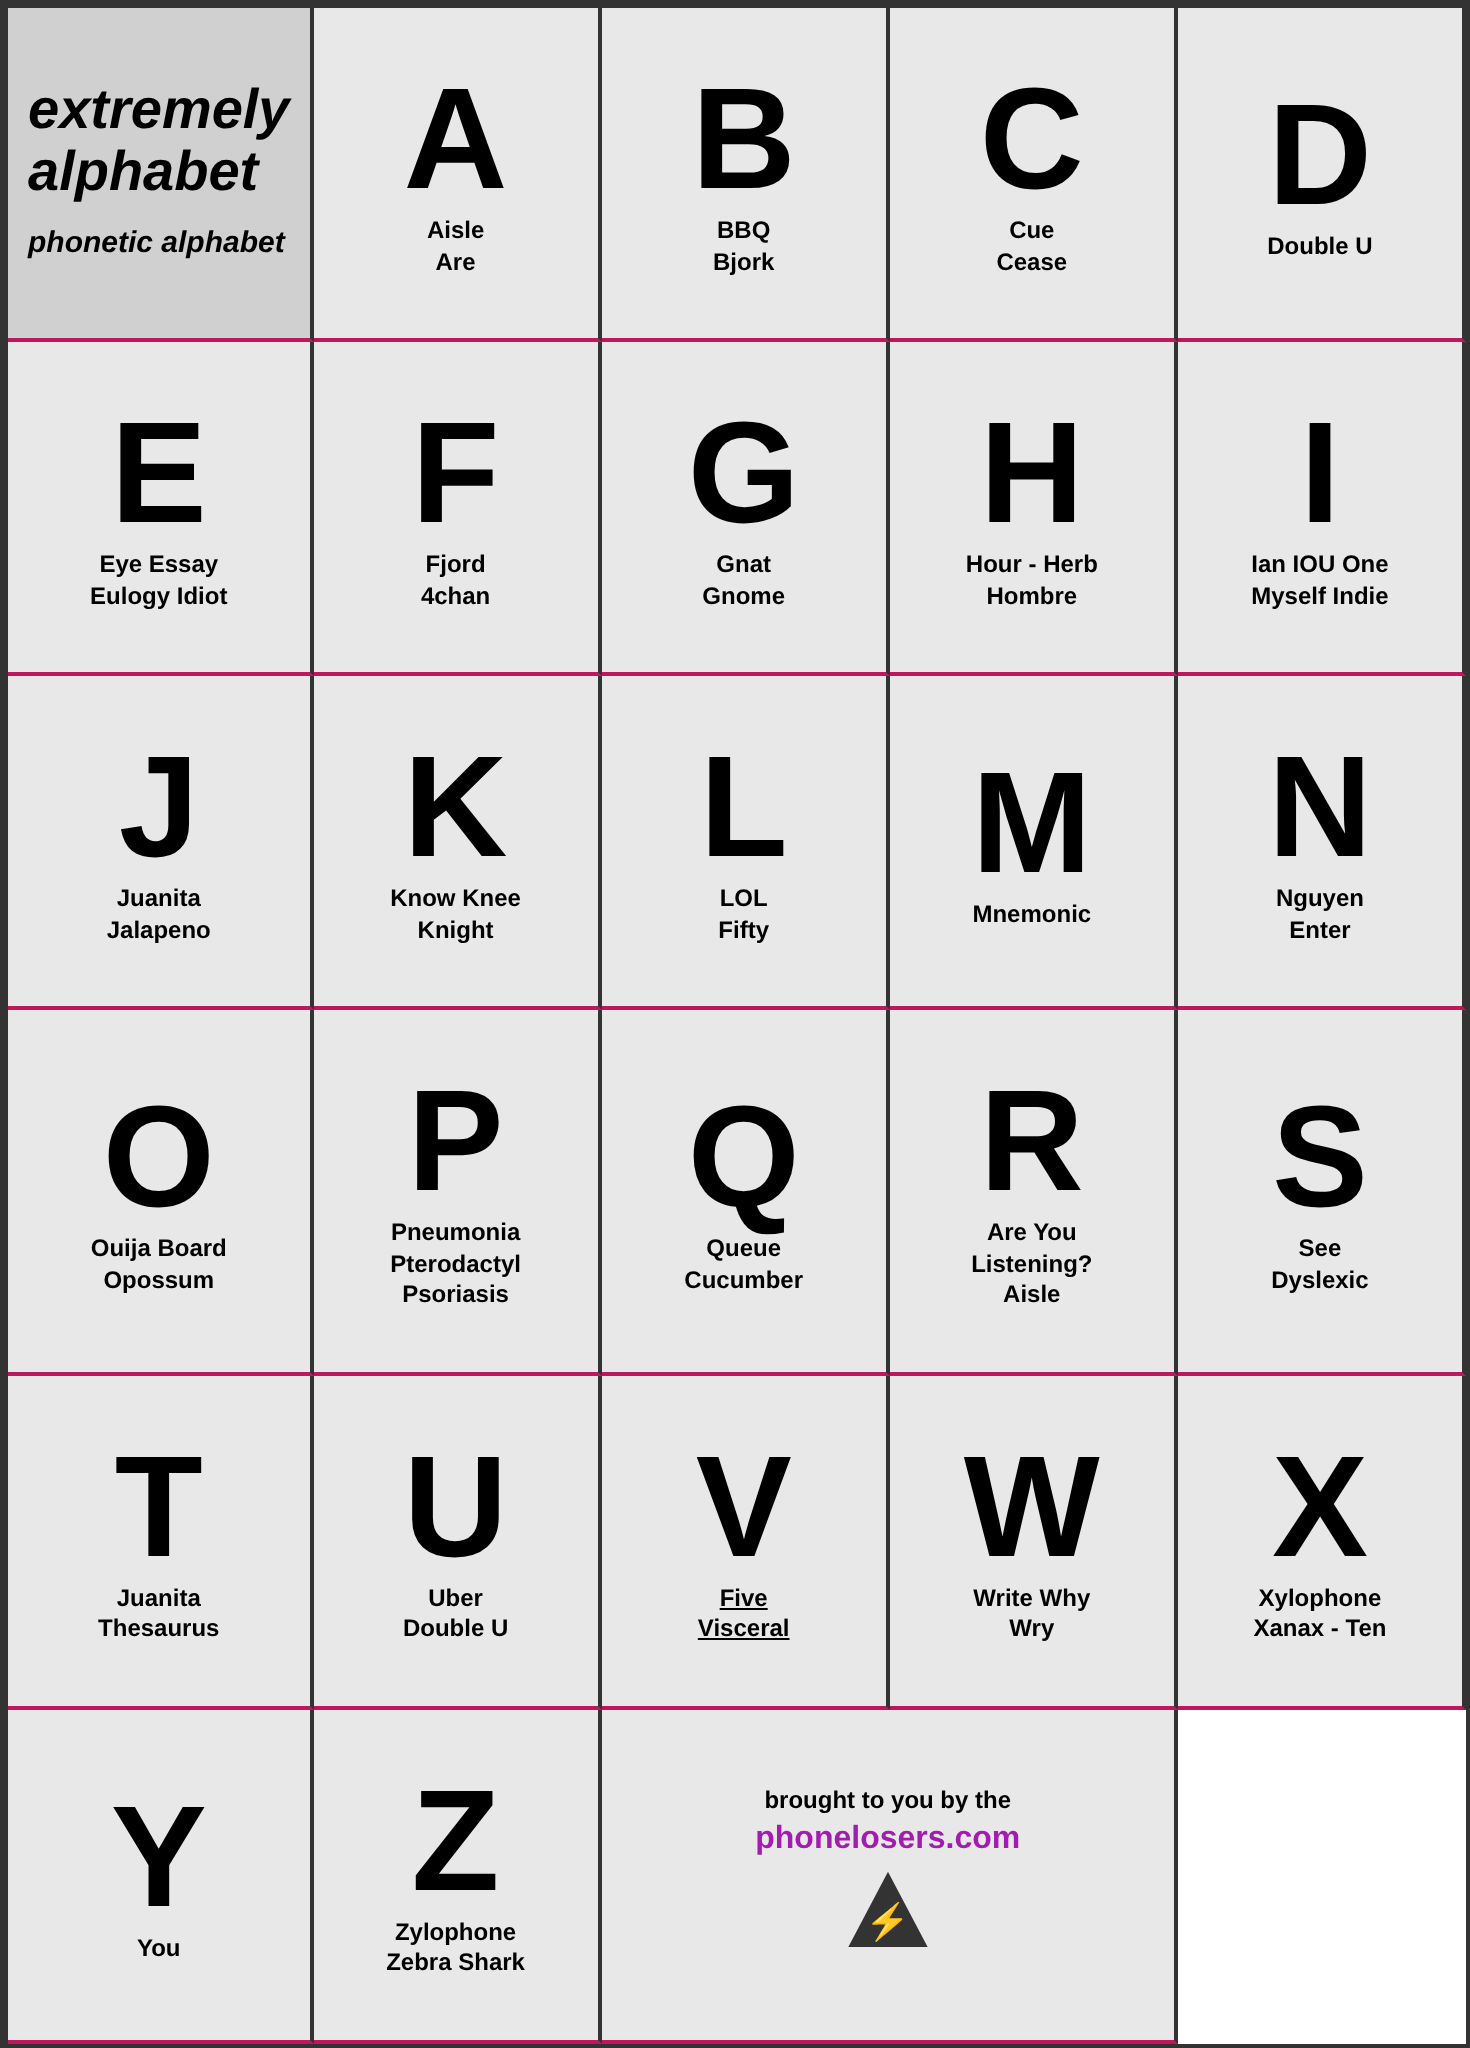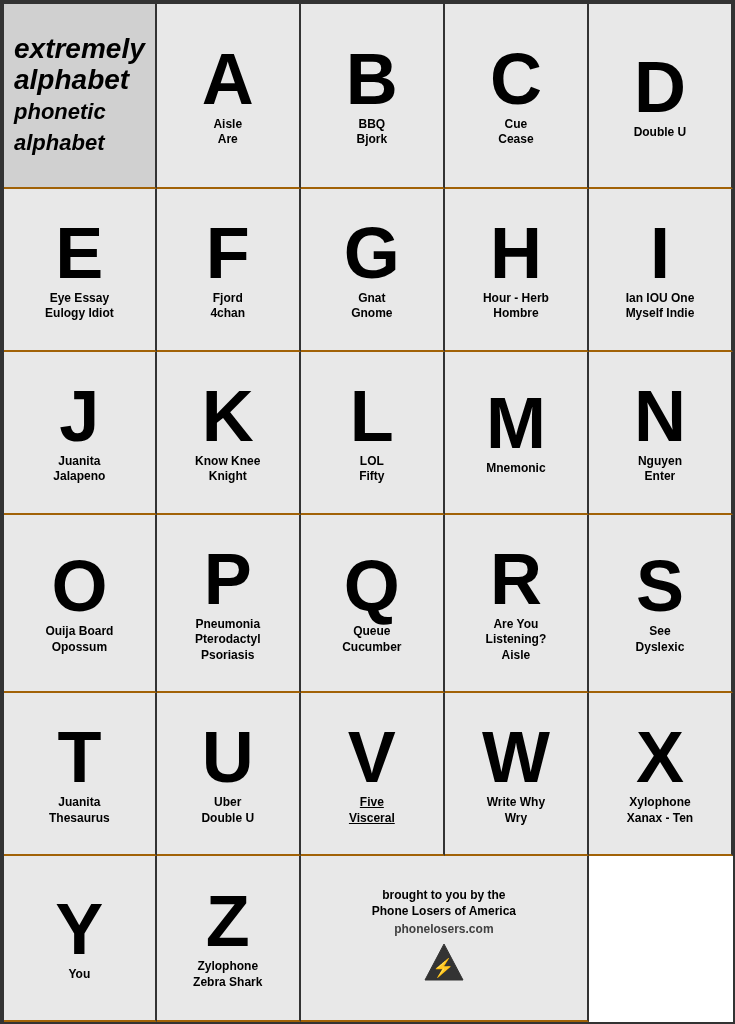--- a/index.html
+++ b/index.html
@@ -21,21 +21,21 @@
     }
     .grid {
       display: grid;
       grid-template-columns: repeat(5, 1fr);
       border-left: 2px solid #333;
       border-top: 2px solid #333;
       flex: 1;
     }
     .cell {
       border-right: 2px solid #333;
-      border-bottom: 2px solid #a16207;
+      border-bottom: 2px solid #be185d;
       display: flex;
       flex-direction: column;
       align-items: center;
       justify-content: center;
       padding: 6px 4px;
       background: #e8e8e8;
       text-align: center;
     }
     .cell-title {
       grid-column: span 1;
@@ -66,21 +66,21 @@
 </head>
 <body>
 
 <div class="page">
   <div class="grid">
 
     <div class="cell cell-title">
       <div class="title-text">
         <span>extremely</span><br>
         <span>alphabet</span><br>
-        <span style="font-size:22px;font-style:italic;">phonetic alphabet</span>
+        <span style="font-size:15px;font-style:italic;">phonetic alphabet</span>
       </div>
     </div>
 
     <div class="cell">
       <div class="big-letter">A</div>
       <div class="sub-text" style="white-space:pre-line;">Aisle
 Are</div>
     </div>
 
     <div class="cell">
@@ -210,23 +210,22 @@
     </div>
     <div class="cell">
       <div class="big-letter">Z</div>
       <div class="sub-text" style="white-space:pre-line;">Zylophone
 Zebra Shark</div>
     </div>
 
     <div class="cell" style="grid-column: span 2; background: #e8e8e8; align-items: center; justify-content: center; padding: 10px;">
       <div style="font-size:12px; font-weight:900; line-height:1.3; text-align:center;">
         <span>brought to you by the</span><br>
-        <span>Phone Losers of America</span>
       </div>
-      <div style="font-size:12px; font-weight:700; color:#404040; margin-top:3px;">phonelosers.com</div>
+      <div style="font-size:16px; font-weight:700; color:#a21caf; margin-top:3px;">phonelosers.com</div>
       <div style="margin-top:6px;">
         <svg width="42" height="42" viewBox="0 0 42 42" xmlns="http://www.w3.org/2000/svg">
           <polygon points="21,2 40,38 2,38" fill="#333" stroke="#333" stroke-width="1"></polygon>
           <text x="21" y="32" text-anchor="middle" font-size="18" font-weight="900" fill="white">⚡</text>
         </svg>
       </div>
     </div>
 
   </div>
 </div>

